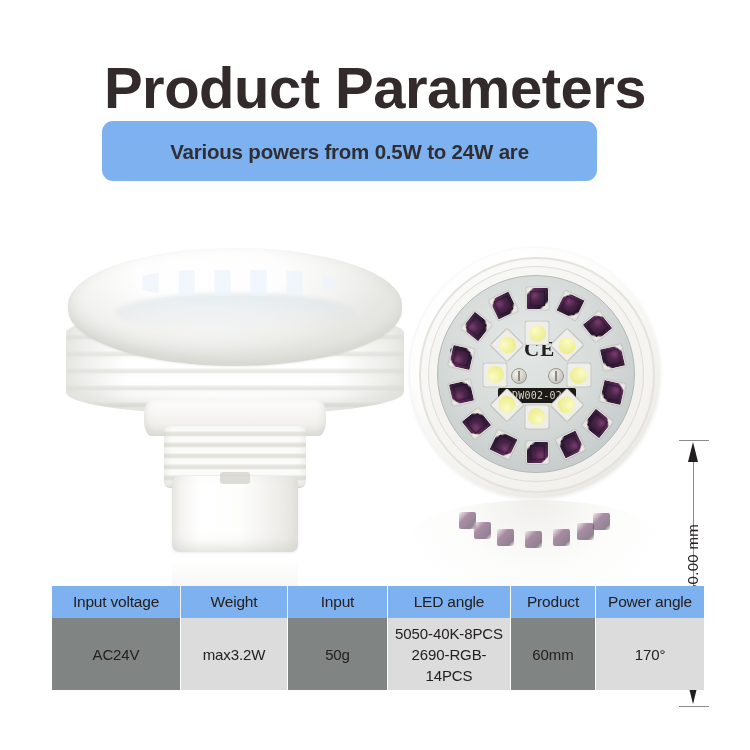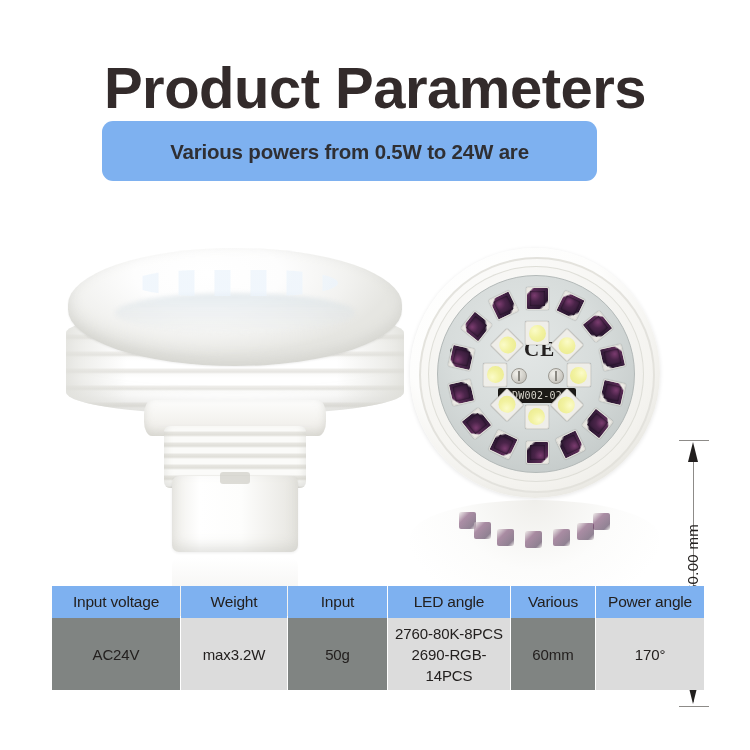--- a/index.html
+++ b/index.html
@@ -313,31 +313,31 @@
       <col style="width:122px">
         <col style="width:84px">
         <col style="width:108px">
     </colgroup>
     <thead>
       <tr>
         <th>Input voltage</th>
         <th>Weight</th>
         <th>Input</th>
         <th>LED angle</th>
-        <th>Various</th>
+        <th>Product</th>
         <th>Power angle</th>
       </tr>
     </thead>
     <tbody>
       <tr>
         <td class="cell-dark">AC24V</td>
         <td class="cell-light">max3.2W</td>
         <td class="cell-dark">50g</td>
         <td class="cell-light">
-          <div>2760-80K-8PCS</div>
+          <div>5050-40K-8PCS</div>
           <div>2690-RGB-14PCS</div>
         </td>
         <td class="cell-dark">60mm</td>
         <td class="cell-light">170°</td>
       </tr>
     </tbody>
   </table>
 
 </div>
 

